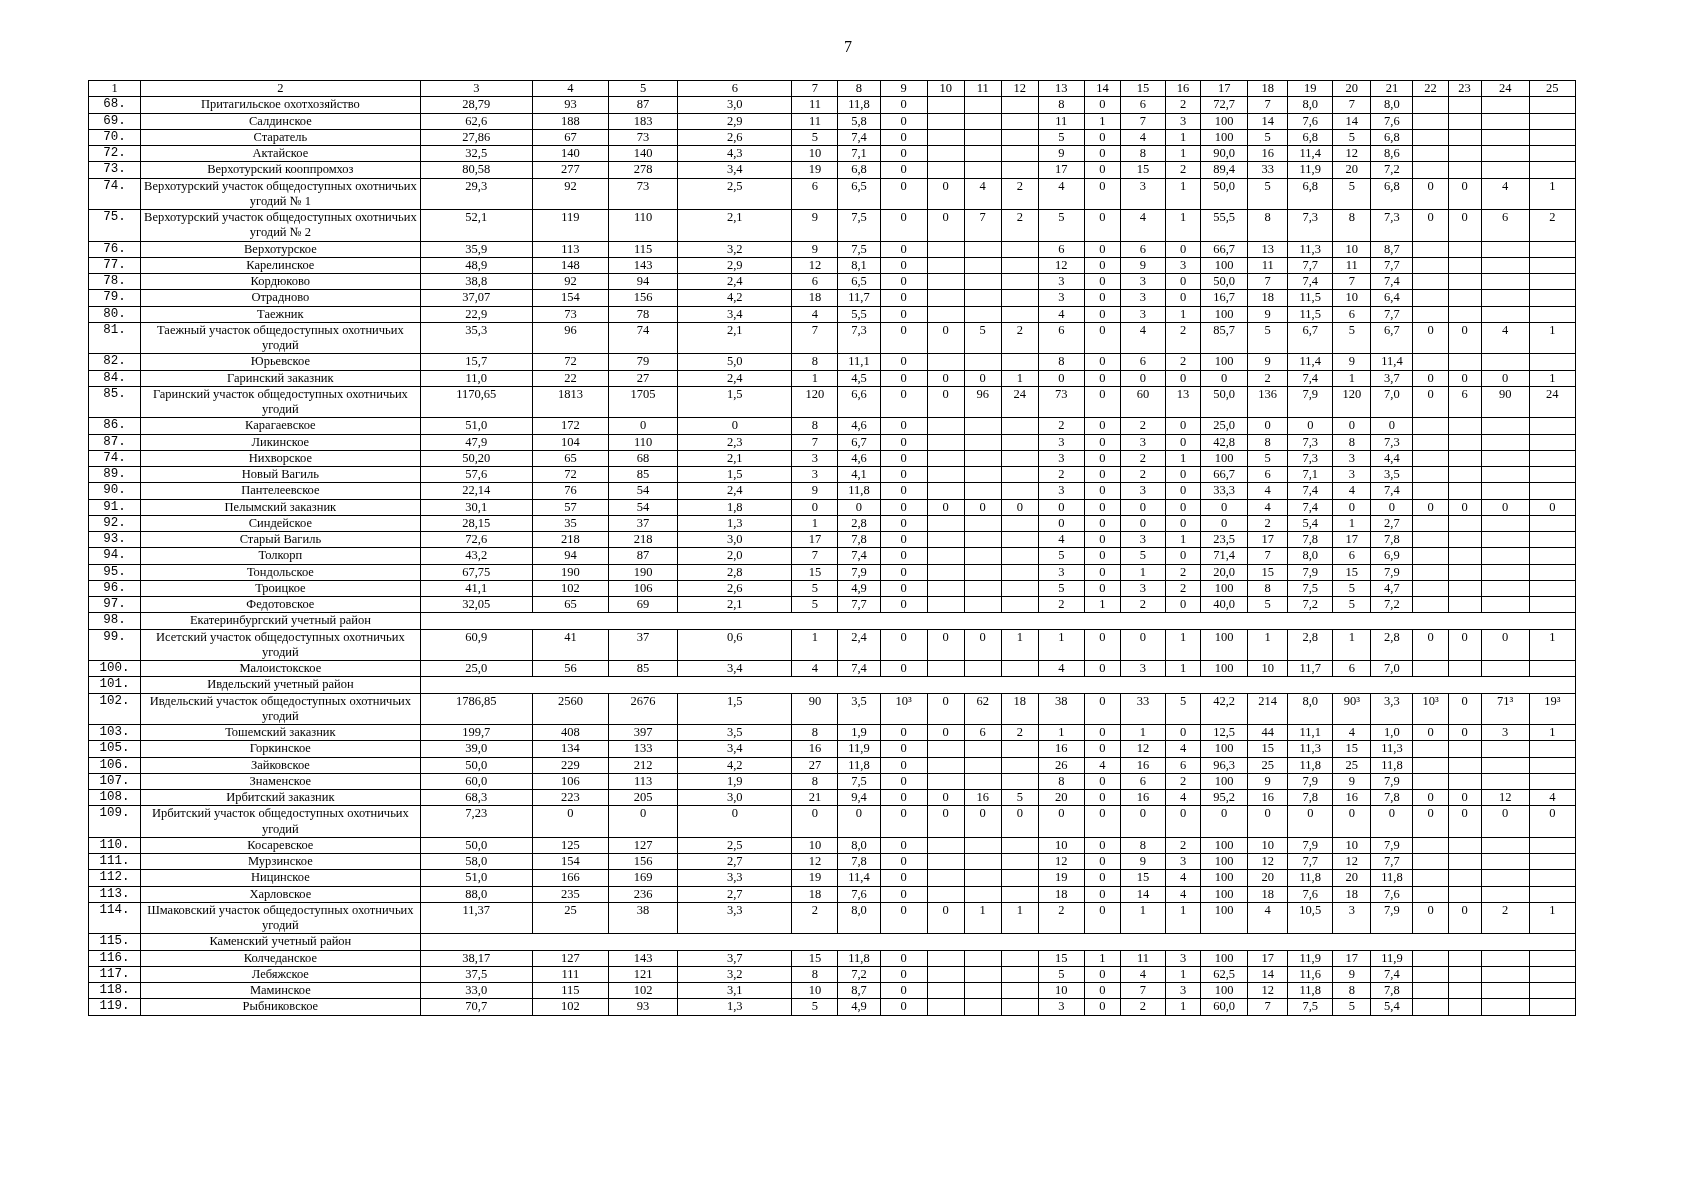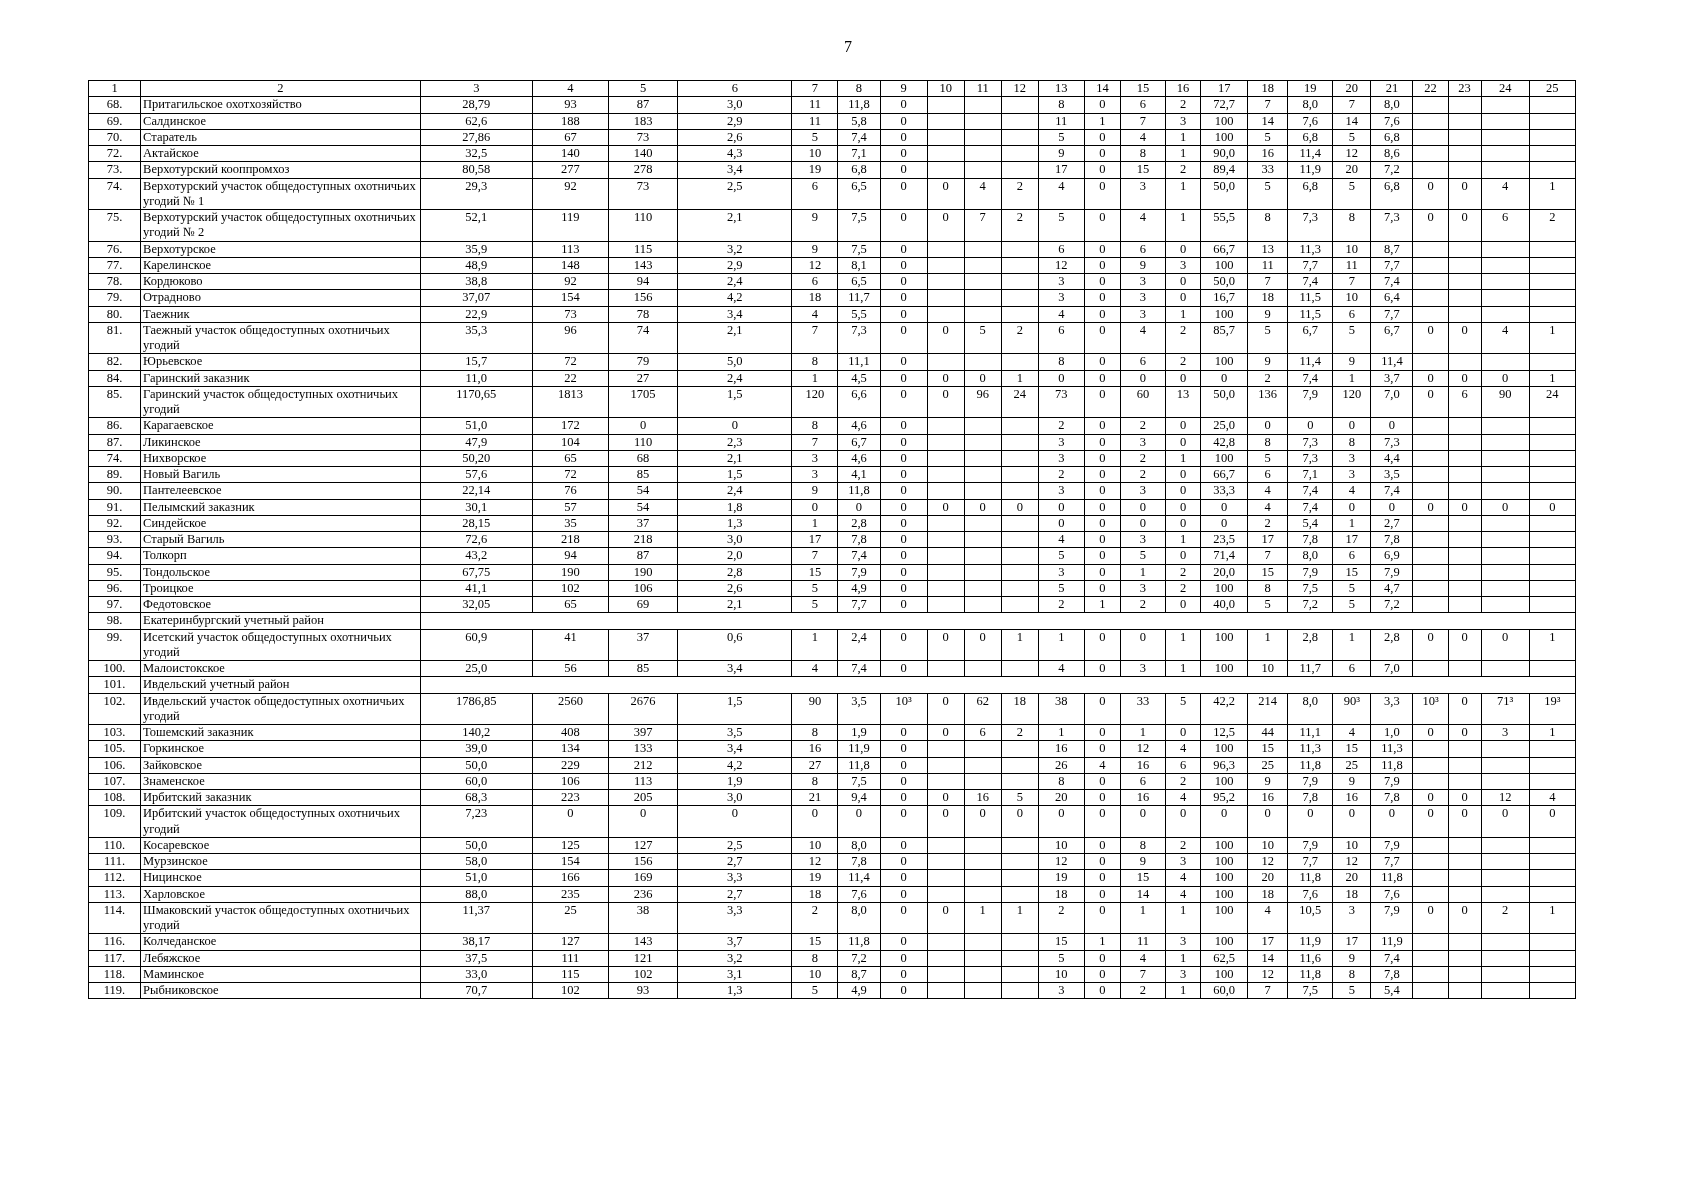--- a/index.html
+++ b/index.html
@@ -28,22 +28,22 @@
     border:1px solid #000;
     font-size:12.5px;
     font-weight:normal;
     line-height:1.22;
     padding:0 2px;
     vertical-align:top;
     overflow:hidden;
     word-wrap:break-word;
   }
   thead th { text-align:center; height:14px; font-size:12px; padding:0; }
-  td.c-num  { text-align:center; }
-  td.c-name { text-align:left; padding-left:6px;font-family:Liberation Serif, serif; }
+  td.c-num  { text-align:center;font-family:Liberation Mono, monospace; }
+  td.c-name { text-align:center; padding-left:6px;font-family:Liberation Serif, serif; }
   td.c-val  { text-align:center; }
   td.c-sec  { }
 </style>
 </head>
 <body>
 
 <div class="page-number">7</div>
 
 <table class="main">
   <colgroup>
@@ -946,21 +946,21 @@
         <td class="c-val">90³</td>
         <td class="c-val">3,3</td>
         <td class="c-val">10³</td>
         <td class="c-val">0</td>
         <td class="c-val">71³</td>
         <td class="c-val">19³</td>
       </tr>
       <tr>
         <td class="c-num">103.</td>
         <td class="c-name">Тошемский заказник</td>
-        <td class="c-val">140,2</td>
+        <td class="c-val">199,7</td>
         <td class="c-val">408</td>
         <td class="c-val">397</td>
         <td class="c-val">3,5</td>
         <td class="c-val">8</td>
         <td class="c-val">1,9</td>
         <td class="c-val">0</td>
         <td class="c-val">0</td>
         <td class="c-val">6</td>
         <td class="c-val">2</td>
         <td class="c-val">1</td>
@@ -1241,20 +1241,25 @@
         <td class="c-val">4</td>
         <td class="c-val">10,5</td>
         <td class="c-val">3</td>
         <td class="c-val">7,9</td>
         <td class="c-val">0</td>
         <td class="c-val">0</td>
         <td class="c-val">2</td>
         <td class="c-val">1</td>
       </tr>
       <tr>
+        <td class="c-num">115.</td>
+        <td class="c-name">Каменский учетный район</td>
+        <td colspan="23" class="c-sec"></td>
+      </tr>
+      <tr>
         <td class="c-num">116.</td>
         <td class="c-name">Колчеданское</td>
         <td class="c-val">38,17</td>
         <td class="c-val">127</td>
         <td class="c-val">143</td>
         <td class="c-val">3,7</td>
         <td class="c-val">15</td>
         <td class="c-val">11,8</td>
         <td class="c-val">0</td>
         <td class="c-val"></td>

